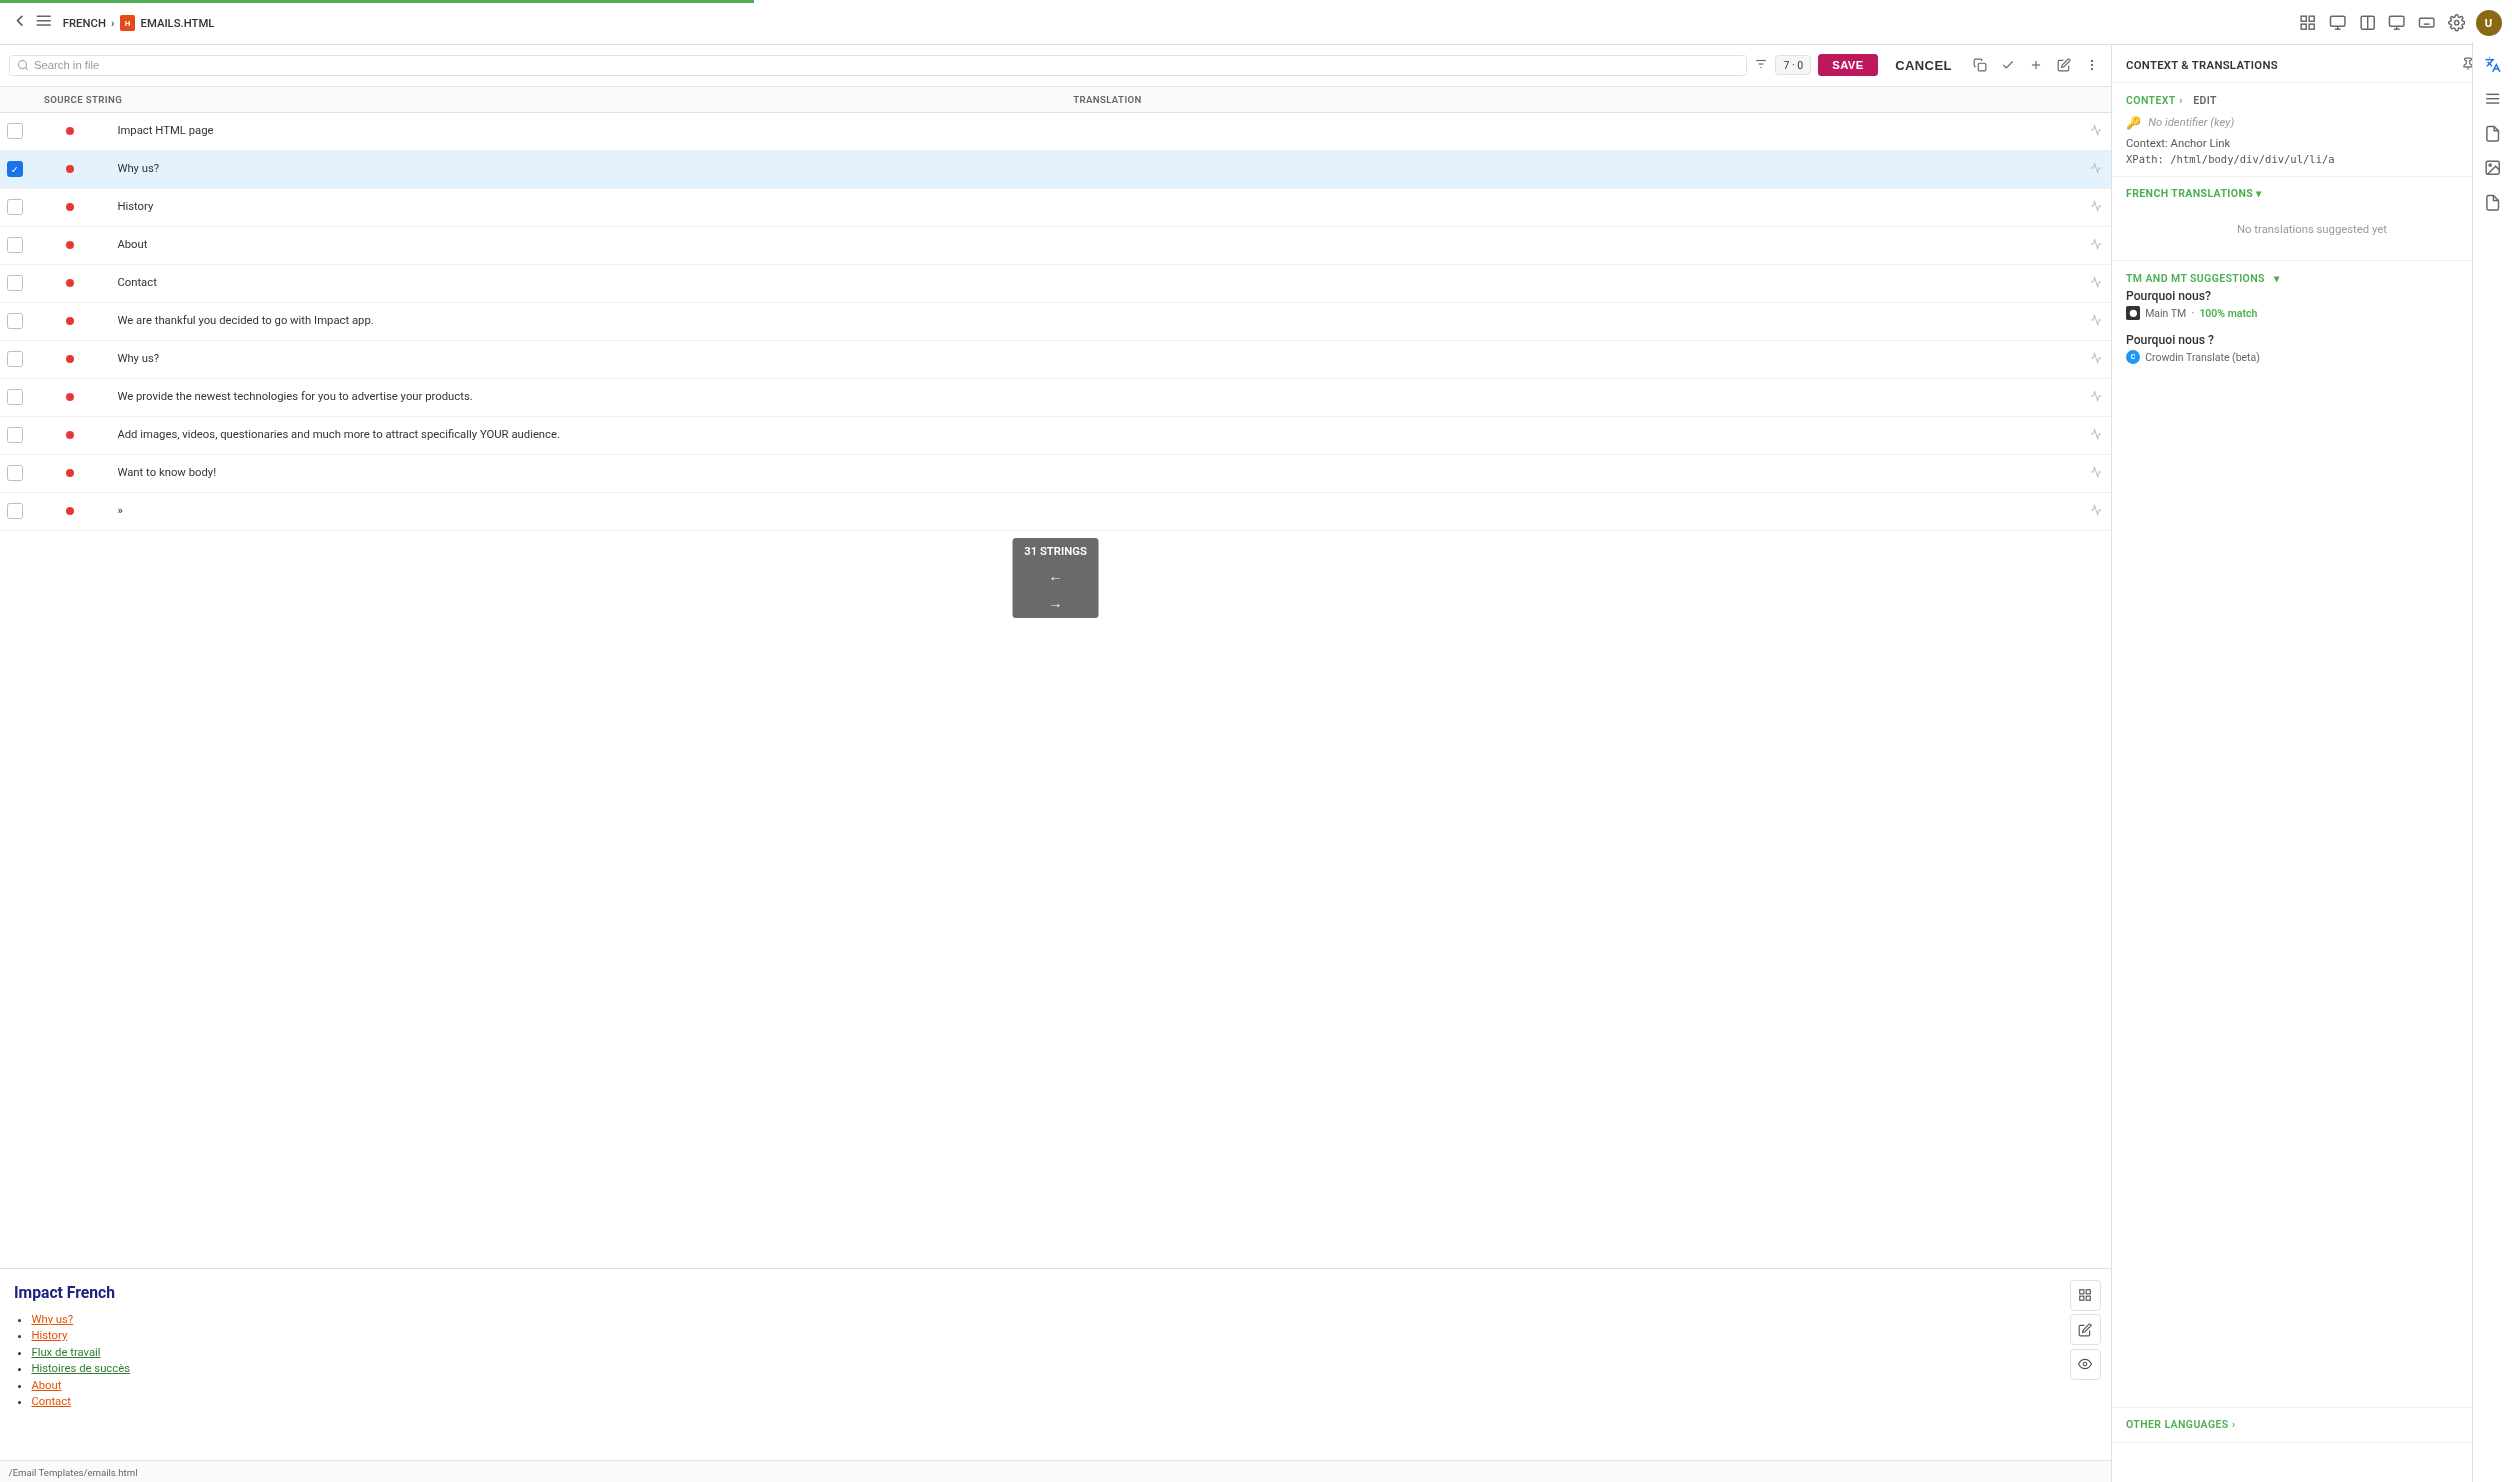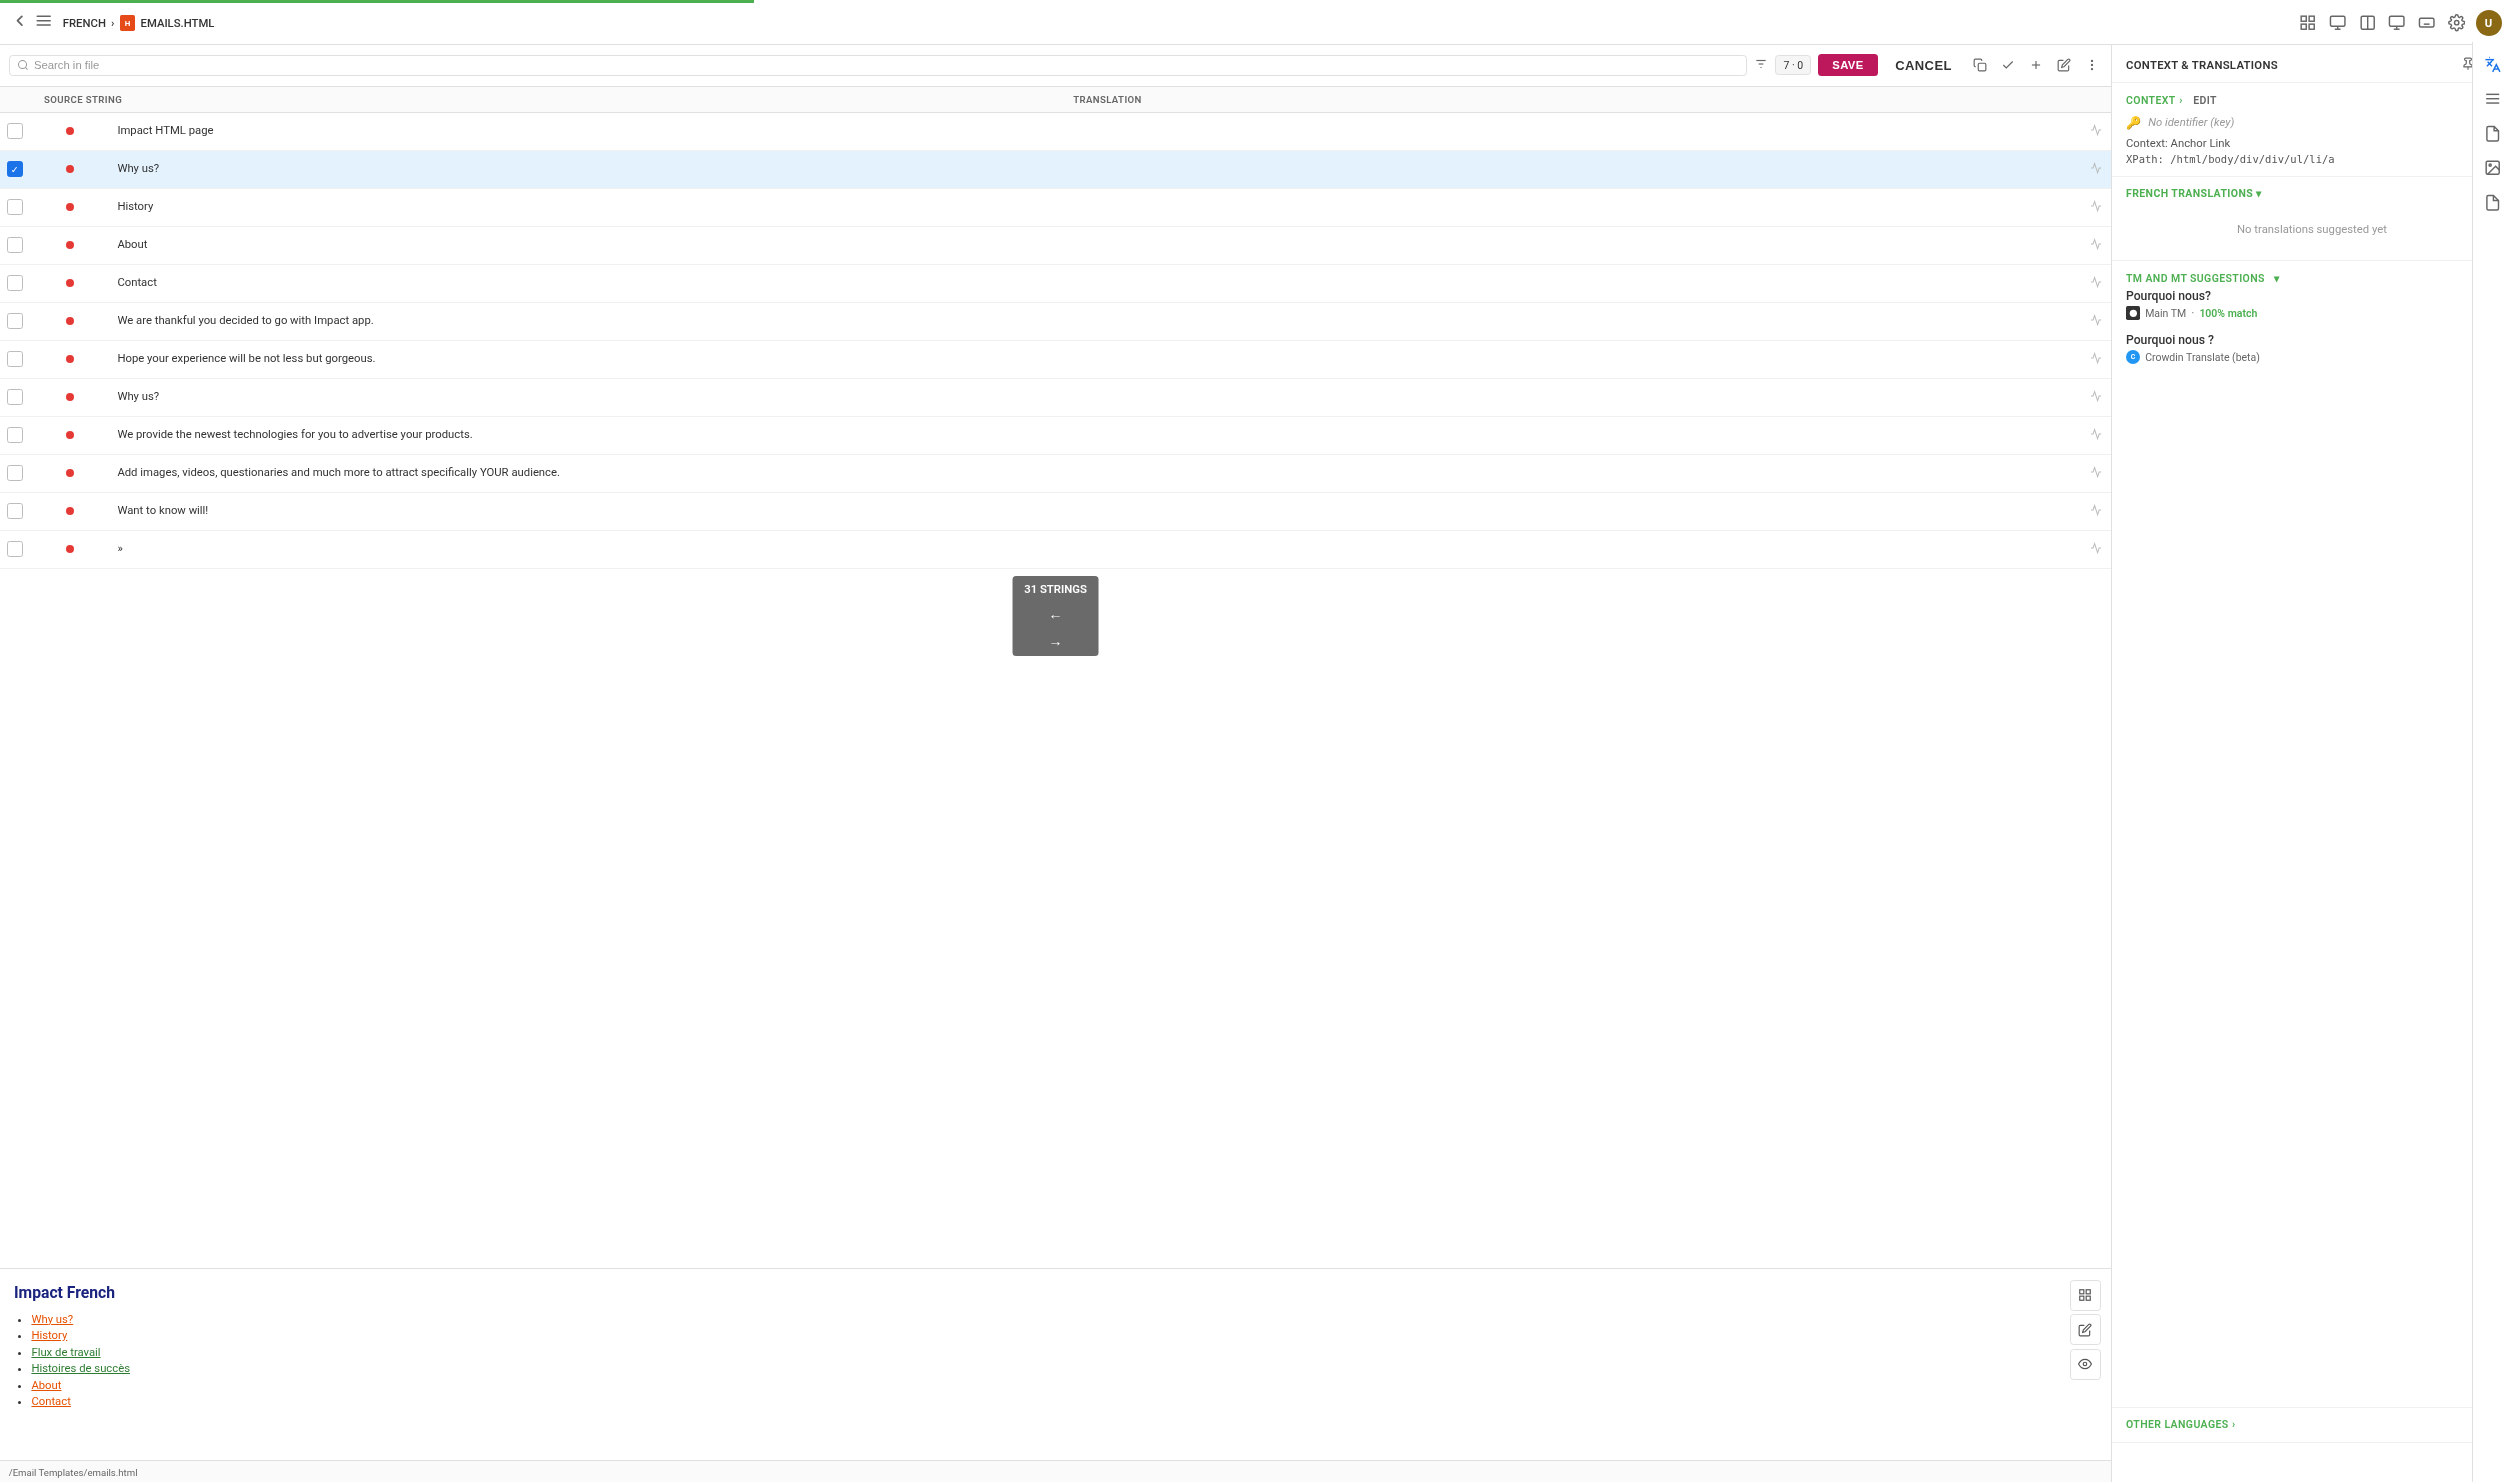--- a/index.html
+++ b/index.html
@@ -326,30 +326,20 @@
         <div class="checkbox"></div>
         <div class="red-dot"></div>
         <div class="string-text">We are thankful you decided to go with Impact app.</div>
         <div class="row-icon">
           <svg width="12.2" height="12.2" viewBox="0 0 24 24" fill="none" stroke="#bbb" stroke-width="2">
               <polyline points="22 12 18 12 15 21 9 3 6 12 2 12"></polyline>
             </svg>
         </div>
       </div>
       
-      <div class="string-row">
-        <div class="checkbox"></div>
-        <div class="red-dot"></div>
-        <div class="string-text">Hope your experience will be not less but gorgeous.</div>
-        <div class="row-icon">
-          <svg width="12.2" height="12.2" viewBox="0 0 24 24" fill="none" stroke="#bbb" stroke-width="2">
-              <polyline points="22 12 18 12 15 21 9 3 6 12 2 12"></polyline>
-            </svg>
-        </div>
-      </div>
       
       <div class="string-row">
         <div class="checkbox"></div>
         <div class="red-dot"></div>
         <div class="string-text">Why us?</div>
         <div class="row-icon">
           <svg width="12.2" height="12.2" viewBox="0 0 24 24" fill="none" stroke="#bbb" stroke-width="2">
               <polyline points="22 12 18 12 15 21 9 3 6 12 2 12"></polyline>
             </svg>
         </div>
@@ -373,21 +363,21 @@
         <div class="row-icon">
           <svg width="12.2" height="12.2" viewBox="0 0 24 24" fill="none" stroke="#bbb" stroke-width="2">
               <polyline points="22 12 18 12 15 21 9 3 6 12 2 12"></polyline>
             </svg>
         </div>
       </div>
       
       <div class="string-row">
         <div class="checkbox"></div>
         <div class="red-dot"></div>
-        <div class="string-text">Want to know will!</div>
+        <div class="string-text">Want to know body!</div>
         <div class="row-icon">
           <svg width="12.2" height="12.2" viewBox="0 0 24 24" fill="none" stroke="#bbb" stroke-width="2">
               <polyline points="22 12 18 12 15 21 9 3 6 12 2 12"></polyline>
             </svg>
         </div>
       </div>
       
       <div class="string-row">
         <div class="checkbox"></div>
         <div class="red-dot"></div>

